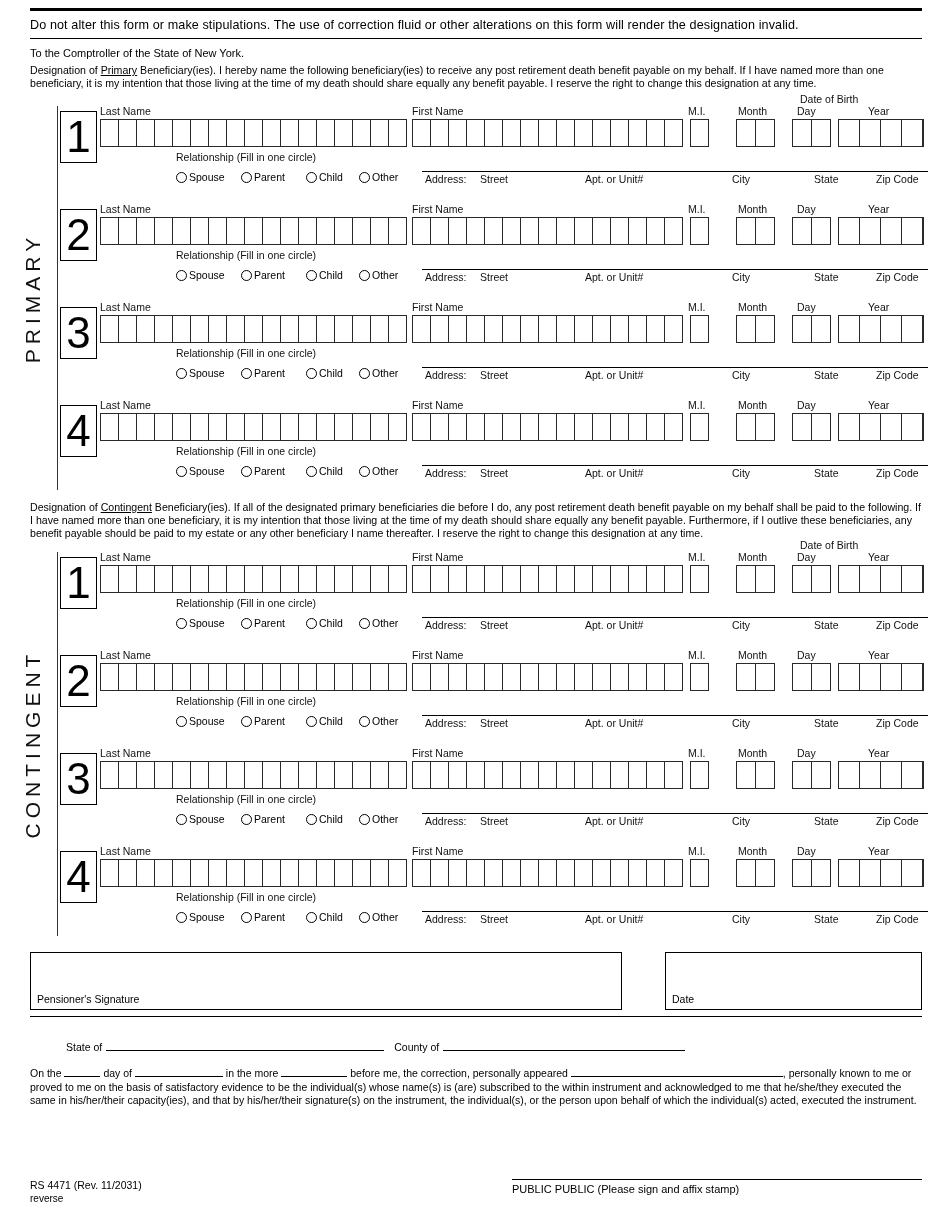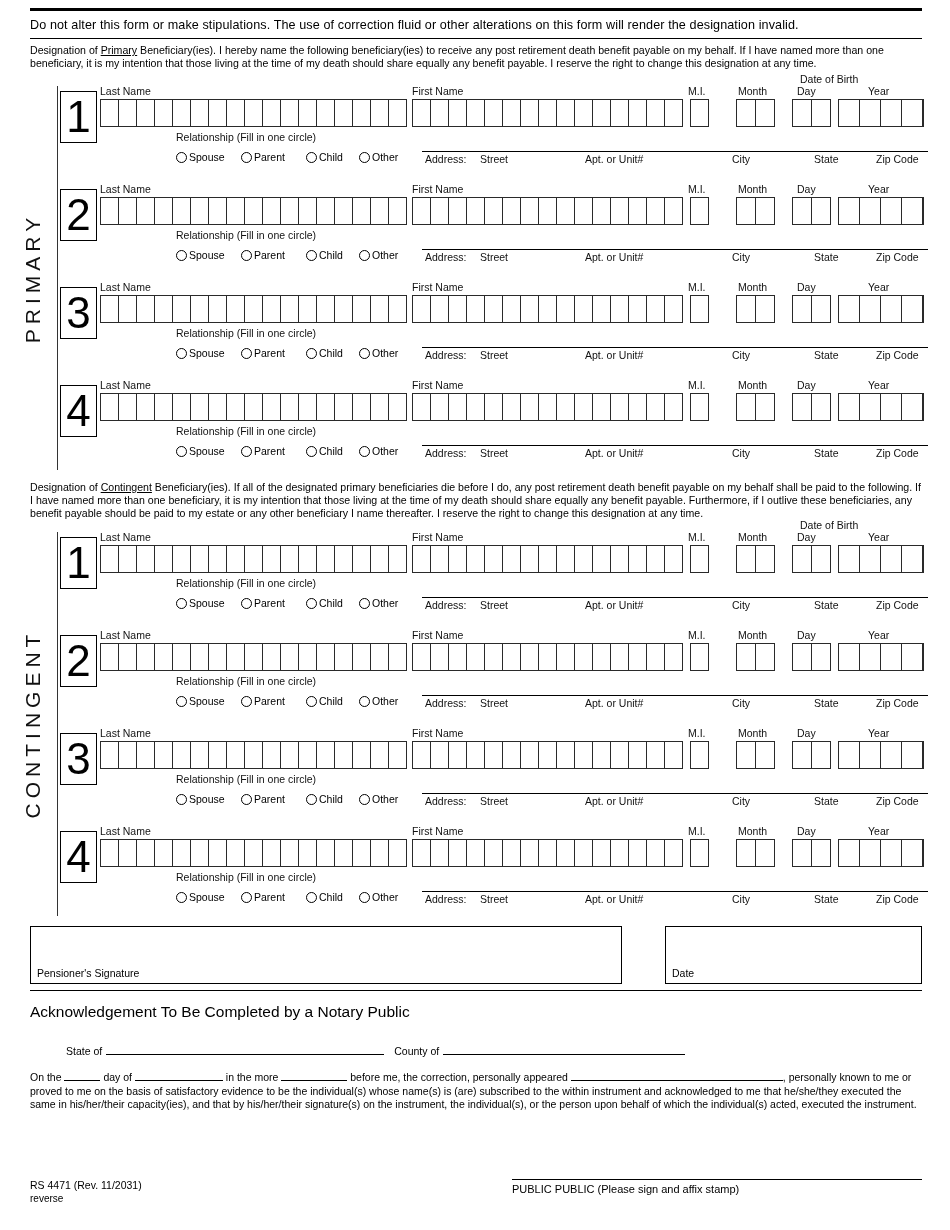--- a/index.html
+++ b/index.html
@@ -39,21 +39,21 @@
   .n1  { width: 19px; }
   .n2  { width: 39px; background-image: repeating-linear-gradient(90deg, transparent 0 18px, #2a2a2a 18px 19px); }
   .n4  { width: 86px; background-image: repeating-linear-gradient(90deg, transparent 0 20px, #2a2a2a 20px 21px); }
   .rel-label { position: absolute; left: 116px; top: 49px; font-size: 10.5px; color: #111; }
   .radio-item { position: absolute; top: 69px; display: inline-flex; align-items: center; gap: 2px; font-size: 10.5px; }
   .radio { width: 11px; height: 11px; border: 1.5px solid #000; border-radius: 50%; background: #fff; flex: none; }
   .addr-line { position: absolute; left: 362px; width: 506px; top: 69px; border-top: 1px solid #000; }
   .alabel { position: absolute; top: 71px; font-size: 10.5px; color: #111; white-space: nowrap; }
 
   .notice { font-size: 15.5px; margin-top: 6px; }
-  .sig-row { display: flex; gap: 43px; margin-top: 6px; }
+  .sig-row { display: flex; gap: 43px; margin-top: 12px; }
   .sigbox  { width: 592px; height: 58px; border: 1.5px solid #000; position: relative; }
   .datebox { width: 257px; height: 58px; border: 1.5px solid #000; position: relative; }
   .boxlabel { position: absolute; left: 6px; bottom: 4px; font-size: 10.5px; }
   .fullline { border-top: 1.5px solid #000; margin-top: 6px; }
   .ack-heading { font-size: 15.5px; font-weight: 400; margin-top: 12px; }
   .state-row { margin-top: 24px; font-size: 10.5px; margin-left: 36px; }
   .blank { display: inline-block; border-bottom: 1px solid #000; height: 10px; }
   .b-state { width: 278px; margin: 0 10px 0 4px; }
   .b-county { width: 242px; margin-left: 4px; }
   .notary-p { font-size: 10.5px; line-height: 13.5px; margin-top: 14px; }
@@ -66,20 +66,21 @@
 </style>
 </head>
 <body>
 
 <div class="page">
 
   <div class="topline"></div>
   <div class="warning">Do not alter this form or make stipulations.  The use of correction fluid or other alterations on this form will render the designation invalid.</div>
   <div class="thinline"></div>
 
+  <div class="addressee">To the Comptroller of the State of New York.</div>
 
   <p class="intro"><span>Designation of </span><span class="u">Primary</span><span> Beneficiary(ies).  I hereby name the following beneficiary(ies) to receive any post retirement death benefit payable on my behalf.  If I have named more than one beneficiary, it is my intention that those living at the time of my death should share equally any benefit payable.  I reserve the right  to change this designation at any time.</span></p>
 
   <div class="section">
     <div class="vrule"></div>
     <div class="vlabel">PRIMARY</div>
 
     <div class="brow">
       <div class="numbox">1</div>
       <span class="flabel dob">Date of Birth</span>
@@ -414,21 +415,20 @@
   <div class="sig-row">
     <div class="sigbox">
       <span class="boxlabel">Pensioner's Signature</span>
     </div>
     <div class="datebox">
       <span class="boxlabel">Date</span>
     </div>
   </div>
   <div class="fullline"></div>
 
-  <div class="ack-heading">Acknowledgement To Be Completed by a Notary Public</div>
 
   <div class="state-row">
     <span>State of</span><span class="blank b-state"></span><span>County of</span><span class="blank b-county"></span>
   </div>
 
   <p class="notary-p">
     <span>On the</span>
     <span class="blank b1"></span>
     <span>day of</span>
     <span class="blank b2"></span>

